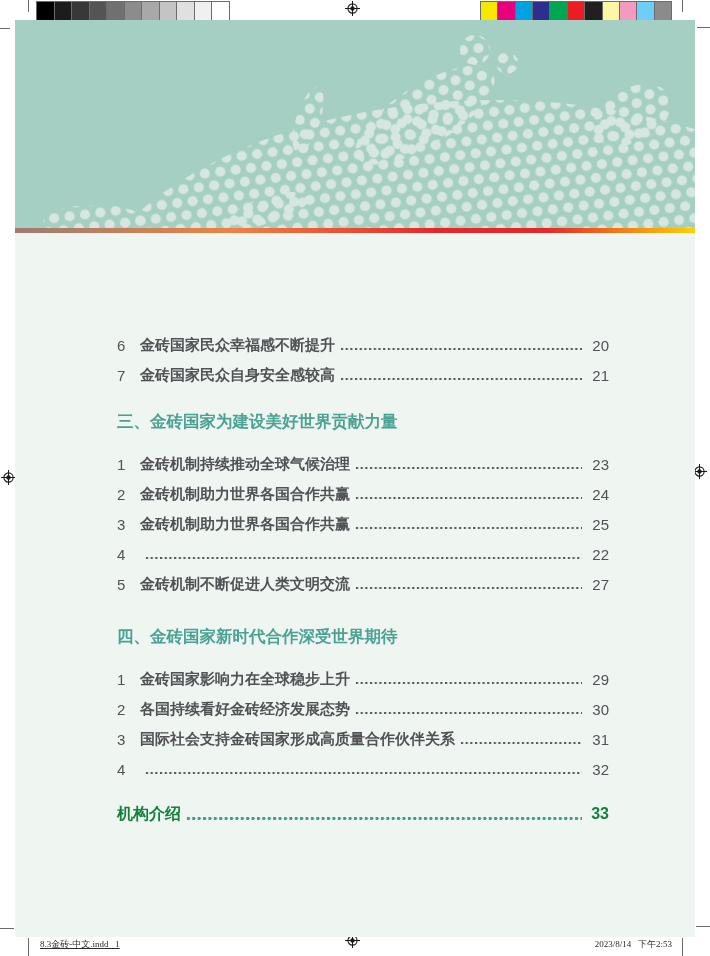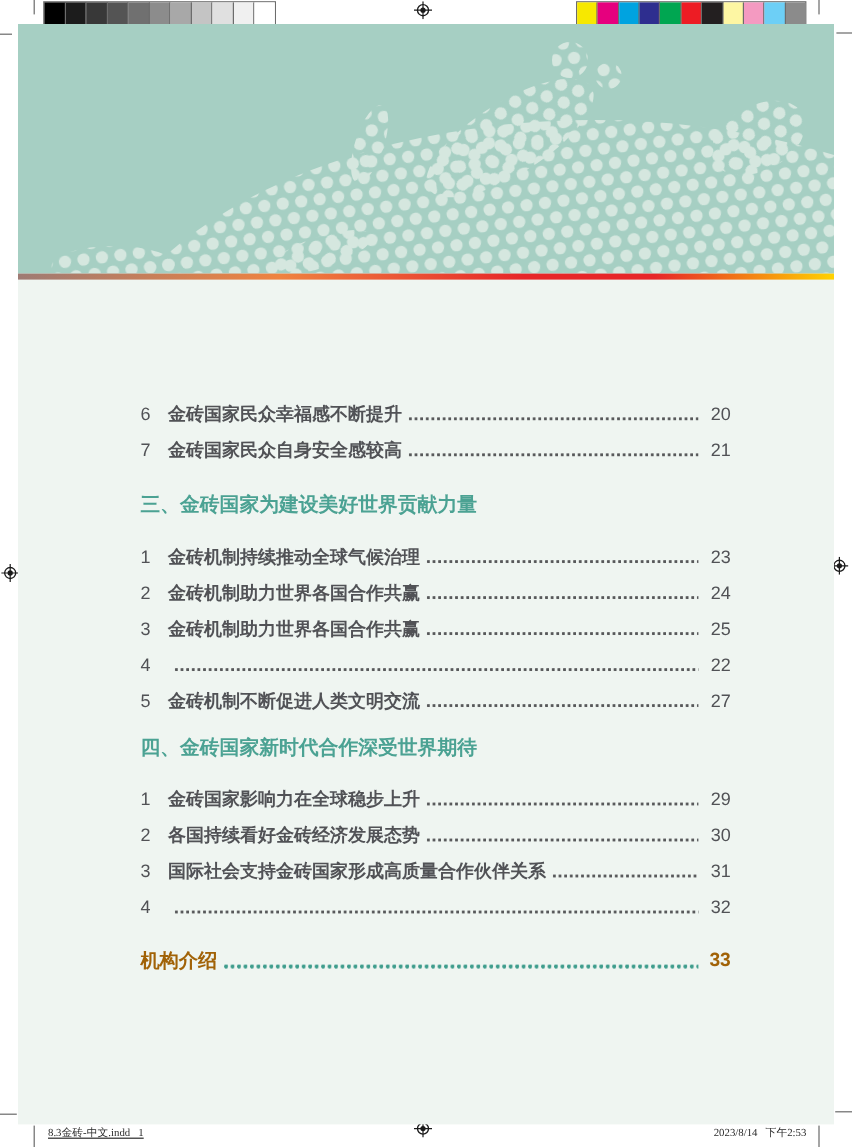--- a/index.html
+++ b/index.html
@@ -22,29 +22,29 @@
   
   .crop{position:absolute;background:#6a6a6a;}
   
   .page{position:absolute;left:15px;top:20px;width:680px;height:917px;background:#eff5f1;}
   .header-band{position:absolute;left:0;top:0;width:680px;height:208px;background:#a6cfc3;overflow:hidden;}
   .gradient-rule{position:absolute;left:0;top:208px;width:680px;height:5px;
     background:linear-gradient(90deg,#9e7b74 0%,#ef8340 32%,#e72629 62%,#e72629 78%,#ffd200 100%);}
   
   .toc{position:absolute;left:102px;top:310px;width:492px;}
   .toc-heading{font-size:16.5px;font-weight:bold;color:#4ba293;height:30px;line-height:30px;margin:16px 0 13px 0;}
-  .toc-heading.h2{margin-top:9px;}
+  .toc-heading.h2{margin-top:22px;}
   .toc-row{display:flex;align-items:center;height:30px;font-size:15px;color:#515256;}
   .toc-num{width:23px;flex:0 0 23px;}
   .toc-title{white-space:nowrap;font-weight:bold;}
   .leader{flex:1 1 auto;align-self:flex-end;margin:0 5px 9px 5px;height:4px;
     background-image:radial-gradient(circle at 2px 2px,#57585a 1.1px,transparent 1.5px);
     background-size:4.7px 4px;background-repeat:repeat-x;}
   .toc-page{flex:0 0 auto;min-width:22px;text-align:right;}
-  .toc-row.teal{color:#a16207;font-weight:bold;font-size:16px;margin-top:15px;}
+  .toc-row.teal{color:#15803d;font-weight:bold;font-size:16px;margin-top:15px;}
   .toc-row.teal .leader{height:5px;margin-bottom:8px;
     background-image:radial-gradient(circle at 2.4px 2.4px,#3f9d8d 1.5px,transparent 1.9px);
     background-size:5.4px 5px;}
   
   .slug{position:absolute;top:938px;font-family:"Liberation Serif","DejaVu Serif",serif;
     font-size:9px;color:#2b2b2b;white-space:pre;}
   #slug-left{left:40px;text-decoration:underline;}
   #slug-right{right:38px;}
 </style>
 </head>

